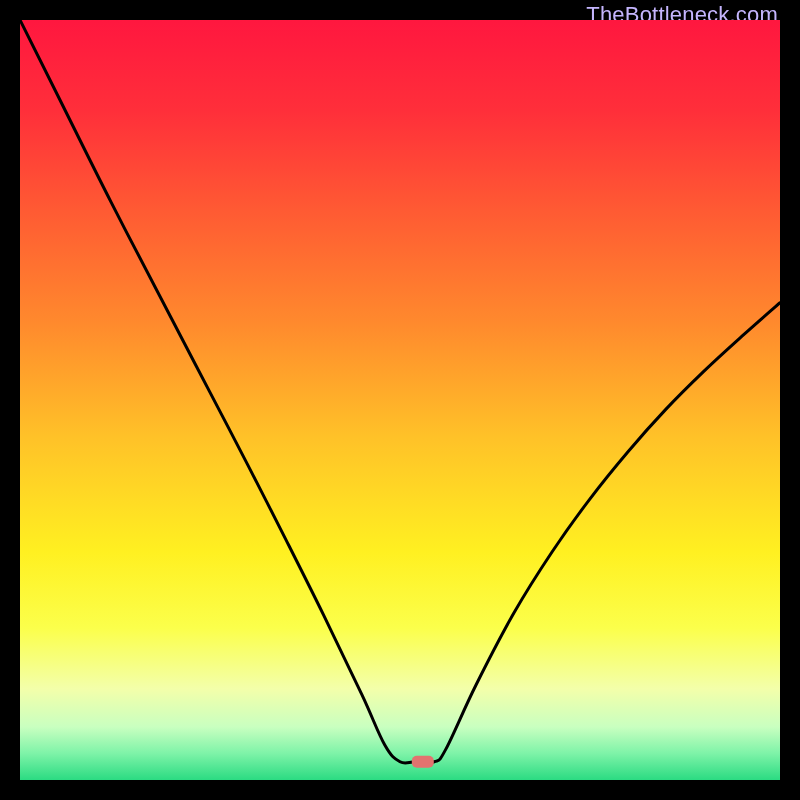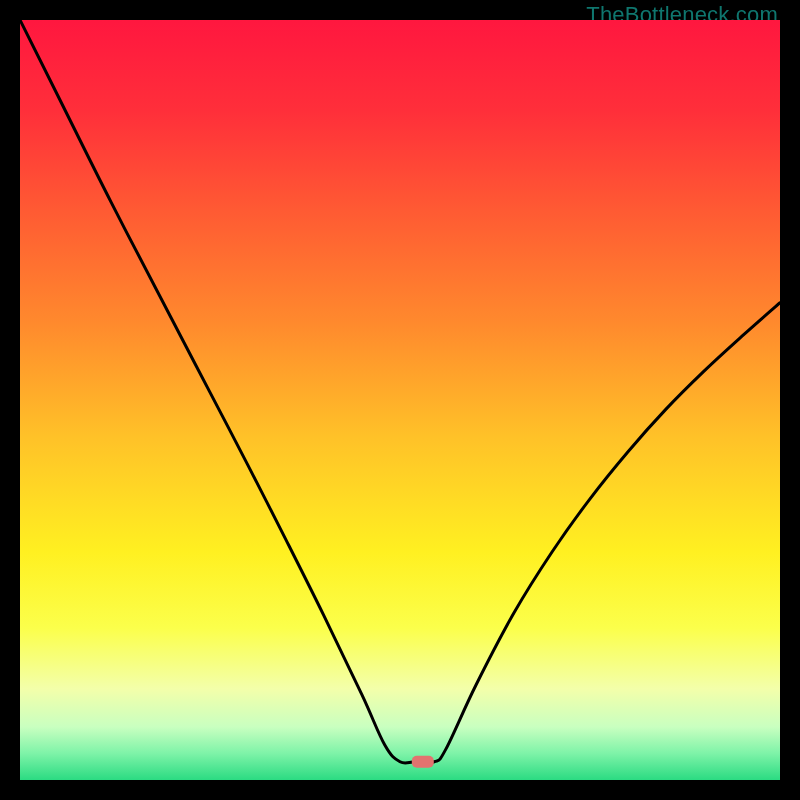--- a/index.html
+++ b/index.html
@@ -21,21 +21,21 @@
     left: 20px;
     top: 20px;
     width: 760px;
     height: 760px;
     overflow: hidden;
   }
   .watermark {
     position: absolute;
     top: 2px;
     right: 22px;
-    color: #0f766e;
+    color: #c4b5fd;
     font-size: 22px;
     font-weight: 500;
     letter-spacing: 0.2px;
     user-select: none;
   }
   svg { display: block; }
 </style>
 </head>
 <body>
 

